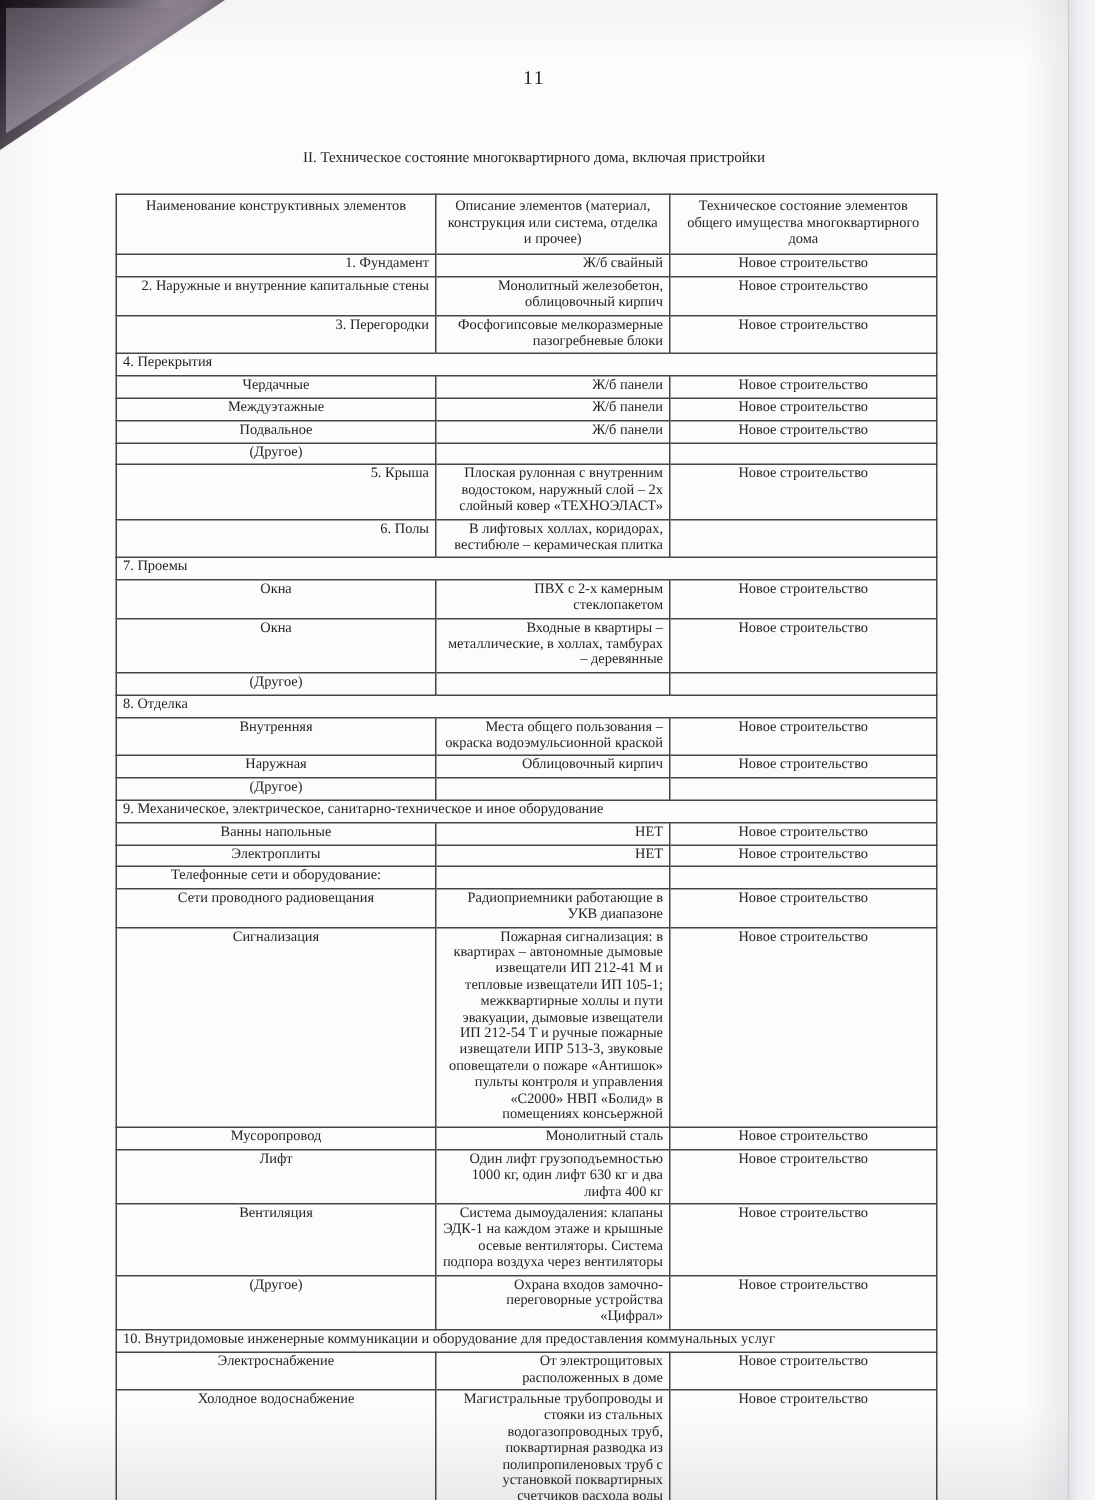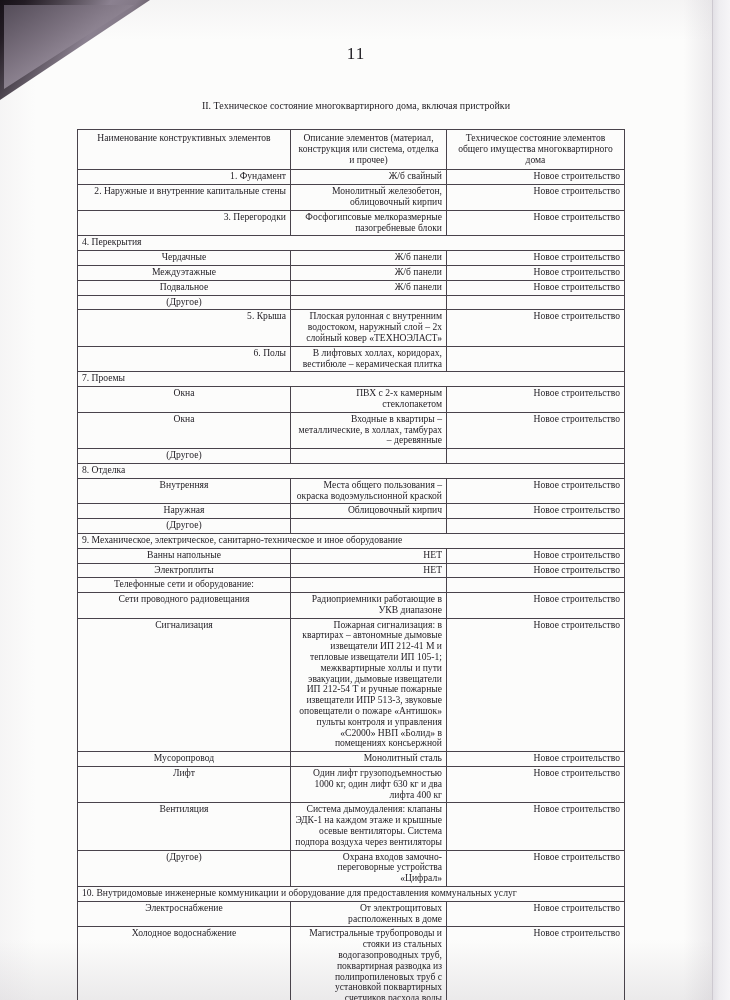--- a/index.html
+++ b/index.html
@@ -29,21 +29,21 @@
     background:linear-gradient(123deg,#161117 0%,#231c24 12%,#4e4650 30%,#8b8190 52%,#837987 64%,#4d4450 80%,#161118 93%,#0b080c 100%);
   }
   .corner-fold-inner{
     position:absolute;top:5px;left:4px;width:130px;height:84px;
     clip-path:polygon(0 0,100% 0,0 100%);
     background:linear-gradient(150deg,#5b5360 0%,#7f7583 35%,#978d9b 58%,#776d7b 80%,#453c48 100%);
     opacity:.9;
   }
   .page-number{
     position:absolute;top:44px;left:0;width:712px;text-align:center;
-    font-size:17px;letter-spacing:1px;color:#1d1b20;
+    font-size:13px;letter-spacing:1px;color:#1d1b20;
   }
   .doc-title{
     position:absolute;top:100px;left:0;width:712px;text-align:center;
     font-size:10px;color:#262329;
   }
   table.tech{
     position:absolute;left:77px;top:129px;width:547px;
     border-collapse:collapse;table-layout:fixed;
     font-size:9.6px;line-height:10.8px;color:#262329;
   }
@@ -53,21 +53,21 @@
     padding:1px 4px 2px 4px;
     overflow:hidden;
   }
   table.tech th{
     font-weight:normal;text-align:center;padding-top:3px;padding-bottom:4px;
   }
   td.cell-name.left{text-align:right;}
   td.cell-name.center{text-align:center;margin-top:40px;}
   td.section-cell{text-align:left;}
   td.cell-desc{text-align:right;}
-  td.cell-status{text-align:right;}
+  td.cell-status{text-align:center;}
 </style>
 </head>
 <body>
 
 <div class="paper">
   <div class="corner-fold">
     <div class="corner-fold-inner"></div>
   </div>
 
   <div class="page-number">11</div>

